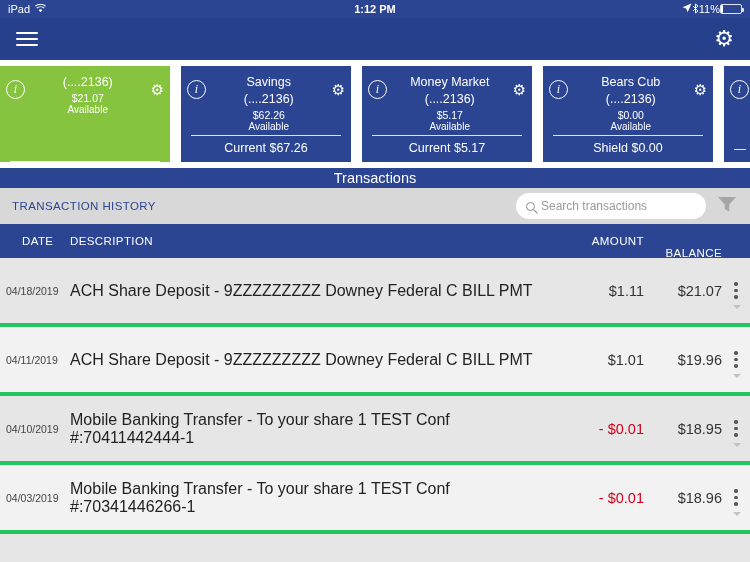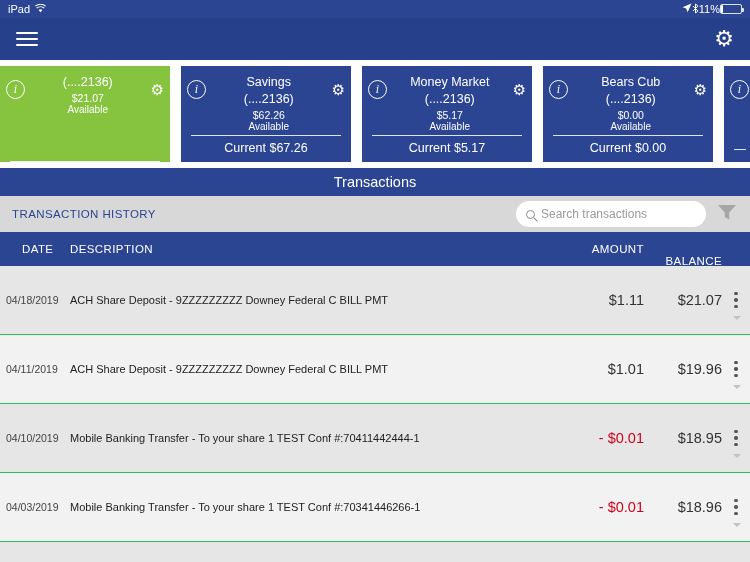--- a/index.html
+++ b/index.html
@@ -108,21 +108,21 @@
     border-top: 1px solid rgba(255,255,255,.85);
     margin: 2px 4px 0 4px;
   }
   .card-current {
     text-align: center; font-size: 12.5px;
     padding: 5px 0 7px 0;
   }
 
   
   .tx-banner {
-    height: 28px; background: #2B4593; color: #fff;
+    height: 20px; background: #2B4593; color: #fff;
     display: flex; align-items: center; justify-content: center;
     font-size: 14.5px;
   }
 
   
   .tx-toolbar {
     height: 36px; background: #D8D8D8;
     display: flex; align-items: center;
     padding: 0 12px;
   }
@@ -164,25 +164,25 @@
   .c-desc   { flex: 1; padding-left: 2px; }
   .c-amount { width: 92px; text-align: right; }
   .c-bal    { width: 78px; text-align: right; margin-top: 24px; }
   .c-menu   { width: 28px; }
 
   
   .tx-list { background: #F2F2F2; }
   .tx-row {
     height: 69px; display: flex; align-items: center;
     position: relative; background: #E6E6E6;
-    border-bottom: 1px solid #22c55e;
+    border-bottom: 4px solid #22c55e;
   }
   .tx-row.alt { background: #F2F2F2; }
   .tx-date { width: 68px; padding-left: 6px; font-size: 10.5px; color: #444; }
-  .tx-desc { flex: 1; padding-left: 2px; font-size: 11px; color: #222; }
+  .tx-desc { flex: 1; padding-left: 2px; font-size: 16px; color: #222; }
   .tx-amount {
     width: 92px; text-align: right; font-size: 14.5px; color: #333;
   }
   .tx-amount.neg { color: #D0021B; }
   .tx-bal { width: 78px; text-align: right; font-size: 14.5px; color: #333; }
   .tx-menu {
     width: 28px; display: flex; flex-direction: column;
     align-items: center; justify-content: center; gap: 3px;
     cursor: pointer; align-self: center;
     position: relative; height: 100%;
@@ -206,20 +206,21 @@
   <div class="sb-left">
     <span>iPad</span>
     <span>
       <svg width="11" height="9" viewBox="0 0 11 9">
         <path d="M5.5 8.3 L3.6 6.1 A3 3 0 0 1 7.4 6.1 Z" fill="#fff"></path>
         <path d="M1.7 4.2 A5.6 5.6 0 0 1 9.3 4.2" stroke="#fff" stroke-width="1.1" fill="none"></path>
         <path d="M0.3 2.2 A8 8 0 0 1 10.7 2.2" stroke="#fff" stroke-width="1.1" fill="none"></path>
       </svg>
     </span>
   </div>
+  <div class="sb-center">1:12 PM</div>
   <div class="sb-right">
     <span>
       <svg width="10" height="10" viewBox="0 0 10 10">
         <path d="M9.5 0.5 L0.5 4.2 L4.2 5.6 L5.6 9.3 Z" fill="#fff"></path>
       </svg>
     </span>
     <span>
       <svg width="7" height="11" viewBox="0 0 7 11">
         <path d="M1 3 L6 8 L3.5 10 L3.5 1 L6 3 L1 8" stroke="#fff" stroke-width="1" fill="none"></path>
       </svg>
@@ -290,21 +291,21 @@
       <div class="info-icon">i</div>
       <div class="card-center">
         <div class="card-name">Bears Cub</div>
         <div class="card-mask">(....2136)</div>
         <div class="card-avail-amt">$0.00</div>
         <div class="card-avail-lbl">Available</div>
       </div>
       <div class="gear-card">⚙</div>
     </div>
     <div class="card-divider"></div>
-    <div class="card-current">Current $0.00</div>
+    <div class="card-current">Shield $0.00</div>
   </div>
 
   <div class="acct-card partial">
     <div class="card-top">
       <div class="info-icon">i</div>
     </div>
     <div class="card-divider"></div>
     <div class="card-current"></div>
   </div>
 

